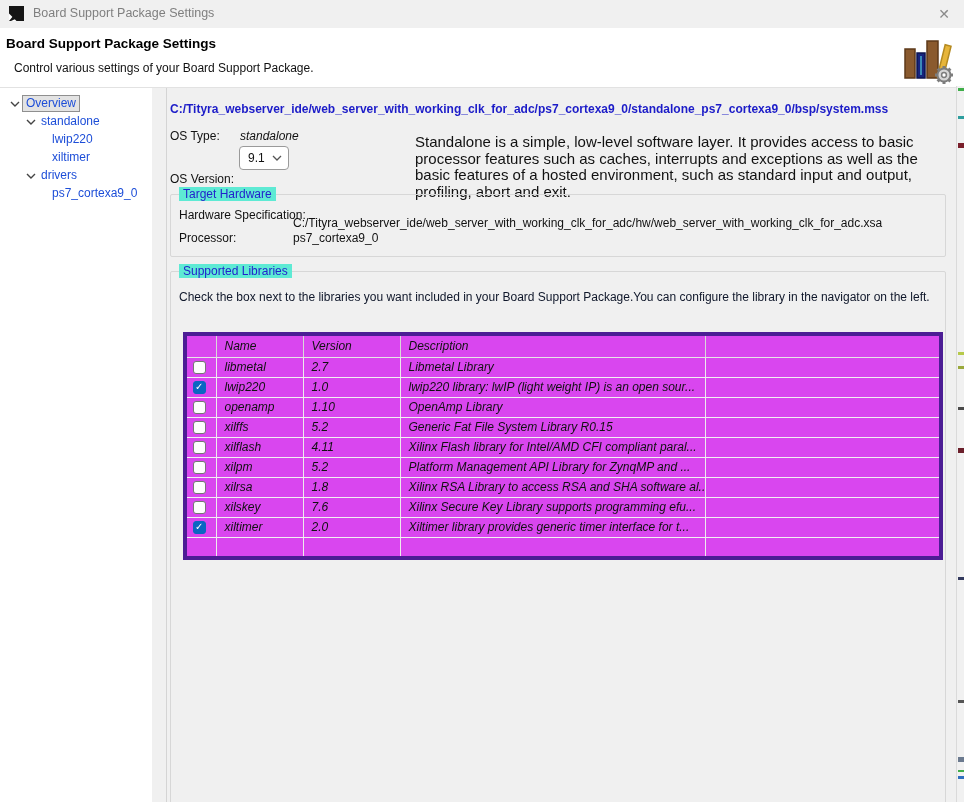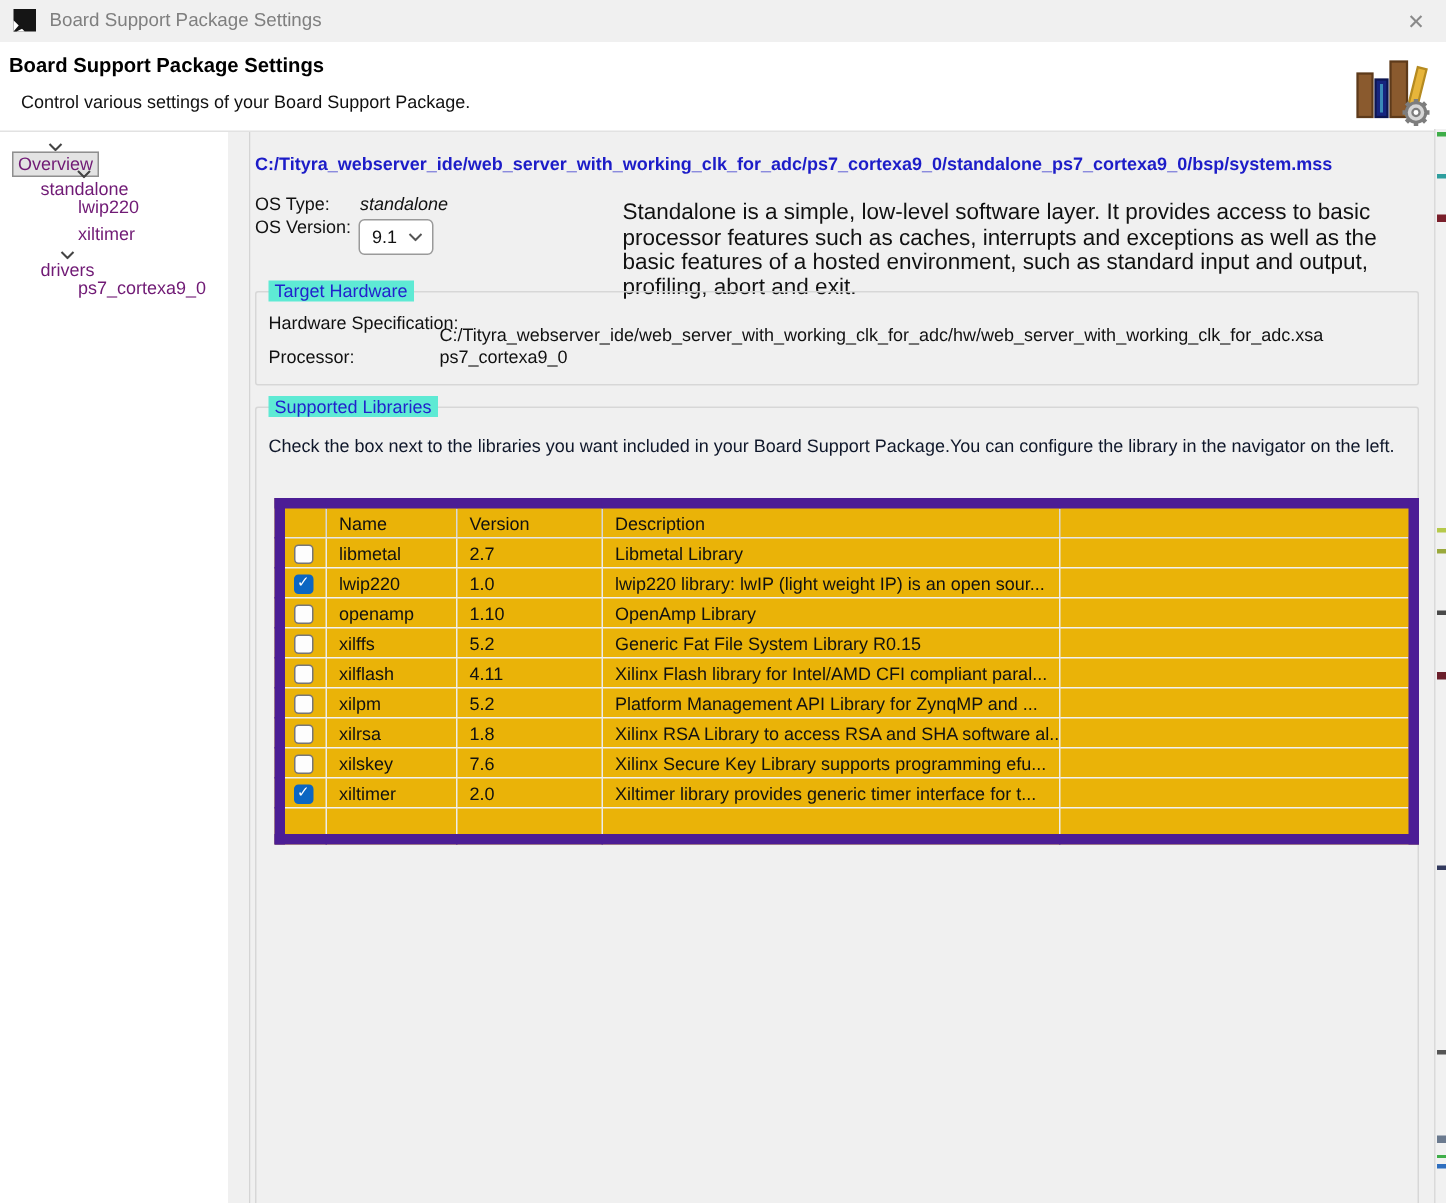--- a/index.html
+++ b/index.html
@@ -16,21 +16,21 @@
 
   
   .header { position:absolute; left:0; top:28px; width:964px; height:60px; background:#ffffff;
     border-bottom:1px solid #e2e2e2; }
   .header .h-title { position:absolute; left:6px; top:8px; font-size:13.5px; font-weight:bold; color:#000; }
   .header .h-sub { position:absolute; left:14px; top:33px; font-size:12px; color:#111; }
   .bsp-icon { position:absolute; right:10px; top:8px; width:54px; height:50px; }
 
   
   .sidebar { position:absolute; left:0; top:88px; width:152px; height:714px; background:#ffffff; }
-  .tree-item { position:absolute; height:17px; font-size:12px; color:#701a75; display:flex; align-items:center;flex-direction:column; }
+  .tree-item { position:absolute; height:17px; font-size:12px; color:#1d4ed8; display:flex; align-items:center; }
   .tree-item .chev { display:inline-flex; width:14px; justify-content:center; }
   .tree-label { padding:0 3px; line-height:15px; }
   .tree-item.selected .tree-label { background:#e3e3e3; border:1px solid #8f8f8f; }
   .divider { position:absolute; left:166px; top:88px; width:1px; height:714px; background:#d4d4d4; }
 
   
   .main { position:absolute; left:167px; top:88px; width:790px; height:714px; background:#f0f0f0; font-size:12px; }
   .mss-path { position:absolute; left:3px; top:14px; font-size:12px; font-weight:bold; color:#1c1cc8; }
   .lbl { position:absolute; color:#111; }
   .os-type-value { font-style:italic; }
@@ -43,21 +43,21 @@
   .groupbox .legend { position:absolute; top:-8px; left:8px; background:#5eead4; padding:0 4px;
     font-size:12px; color:#2222cc; }
   .g-target { left:3px; top:106px; width:776px; height:63px; }
   .g-libs   { left:3px; top:183px; width:776px; height:540px; }
   .g-row-label { position:absolute; left:8px; color:#111; }
   .g-row-value { position:absolute; left:122px; color:#111; }
   .libs-note { position:absolute; left:8px; top:18px; color:#0f172a; }
 
   
   .libtable { position:absolute; left:12px; top:60px; width:756px; border-collapse:collapse;
-    background:#eab308; border:7px solid #4c1d95; table-layout:fixed; font-size:12px; }
+    background:#d946ef; border:4px solid #4c1d95; table-layout:fixed; font-size:12px;font-style:italic; }
   .libtable col.c-cb{width:31px} .libtable col.c-name{width:87px} .libtable col.c-ver{width:97px}
   .libtable col.c-desc{width:305px} .libtable col.c-fill{width:236px}
   .libtable th { height:23px; font-weight:normal; text-align:left; padding:0 0 0 8px; color:#111;
     border-right:1px solid #d8d8d8; border-bottom:1px solid #e6e6e6; white-space:nowrap; overflow:hidden; }
   .libtable td { height:20px; padding:0 0 0 8px; color:#111; border-right:1px solid #ececec;
     border-bottom:1px solid #f1f1f1; white-space:nowrap; overflow:hidden; }
   .libtable th:last-child, .libtable td:last-child { border-right:none; }
   .libtable tr.empty-row td { height:21px; border-bottom:none; }
   .cb { display:inline-block; width:13px; height:13px; border:1px solid #767676; border-radius:3px;
     background:#fdfdfd; vertical-align:middle; position:relative; }
@@ -149,21 +149,21 @@
     </div>
   </div>
   <div class="divider"></div>
 
   <div class="main">
     <div class="mss-path">C:/Tityra_webserver_ide/web_server_with_working_clk_for_adc/ps7_cortexa9_0/standalone_ps7_cortexa9_0/bsp/system.mss</div>
 
     <span class="lbl" style="left:3px; top:41px;">OS Type:</span>
     <span class="lbl os-type-value" style="left:73px; top:41px;">standalone</span>
 
-    <span class="lbl" style="left:3px; top:56px;">OS Version:</span>
+    <span class="lbl" style="left:3px; top:84px;">OS Version:</span>
     <div class="combo">
       <span class="combo-val">9.1</span>
       <svg width="10" height="6">
           <polyline points="1,1 5,5 9,1" fill="none" stroke="#555" stroke-width="1.3"></polyline>
         </svg>
     </div>
 
     <div class="os-desc">Standalone is a simple, low-level software layer. It provides access to basic processor features such as caches, interrupts and exceptions as well as the basic features of a hosted environment, such as standard input and output, profiling, abort and exit.</div>
 
     <div class="groupbox g-target">

